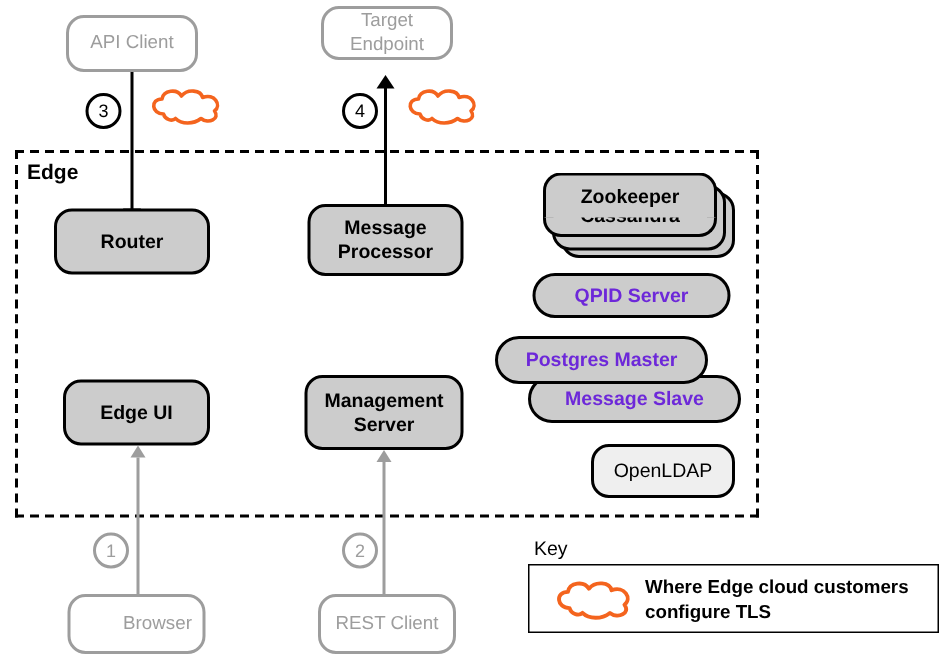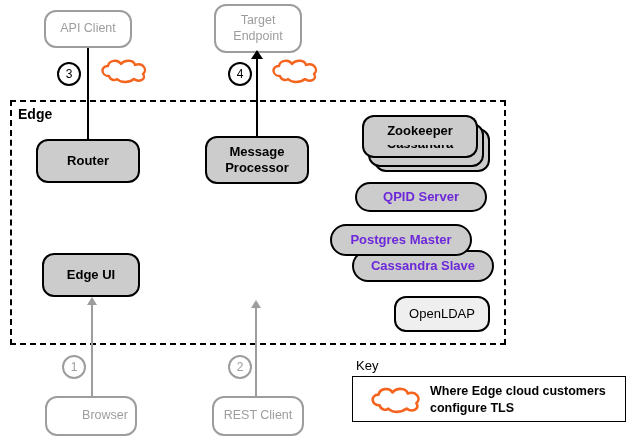--- a/index.html
+++ b/index.html
@@ -67,21 +67,21 @@
 </style>
 </head>
 <body>
 
 <div id="canvas">
 
   <div class="node n-ghost" style="left:44px;top:10px;width:88px;height:38px;">
     <span>API Client</span>
   </div>
 
-  <div class="node n-ghost" style="left:214px;top:4px;width:88px;height:49px;flex-direction:column;">
+  <div class="node n-ghost" style="left:214px;top:4px;width:88px;height:36px;flex-direction:column;">
     <span>Target</span>
     <span>Endpoint</span>
   </div>
 
   <div class="shaft black" style="left:87px;top:48px;height:93px;"></div>
   <div class="head down-black" style="left:82px;top:139px;"></div>
   <div class="badge dark" style="left:57px;top:62px;">
     <span>3</span>
   </div>
   <svg class="cloud" style="left:98px;top:58px;" width="56" height="26" viewBox="0 0 56 26">
@@ -110,36 +110,40 @@
 
   <div class="node n-solid" style="left:205px;top:136px;width:104px;height:48px;flex-direction:column;">
     <span>Message</span>
     <span>Processor</span>
   </div>
 
   <div class="node n-solid" style="left:42px;top:253px;width:98px;height:44px;">
     <span>Edge UI</span>
   </div>
 
+  <div class="node n-solid" style="left:203px;top:250px;width:106px;height:50px;flex-direction:column;">
+    <span>Management</span>
+    <span>Server</span>
+  </div>
 
   <div class="stack-layer" style="left:374px;top:128px;width:116px;height:44px;"></div>
   <div class="stack-layer" style="left:368px;top:123px;width:116px;height:44px;"></div>
   <div class="node n-solid" style="left:362px;top:132px;width:116px;height:26px;border-top:none;border-radius:0 0 12px 12px;">
     <span>Cassandra</span>
   </div>
   <div class="node n-solid" style="left:362px;top:115px;width:116px;height:30px;border-bottom:none;border-radius:12px 12px 0 0;">
     <span>Zookeeper</span>
   </div>
 
   <div class="node n-pill" style="left:355px;top:182px;width:132px;height:30px;">
     <span>QPID Server</span>
   </div>
 
   <div class="node n-pill" style="left:352px;top:250px;width:142px;height:32px;">
-    <span>Cassandra Slave</span>
+    <span>Message Slave</span>
   </div>
   <div class="node n-pill" style="left:330px;top:224px;width:142px;height:32px;">
     <span>Postgres Master</span>
   </div>
 
   <div class="node n-light" style="left:394px;top:296px;width:96px;height:36px;">
     <span>OpenLDAP</span>
   </div>
 
   <div class="shaft grey" style="left:91px;top:305px;height:93px;"></div>

